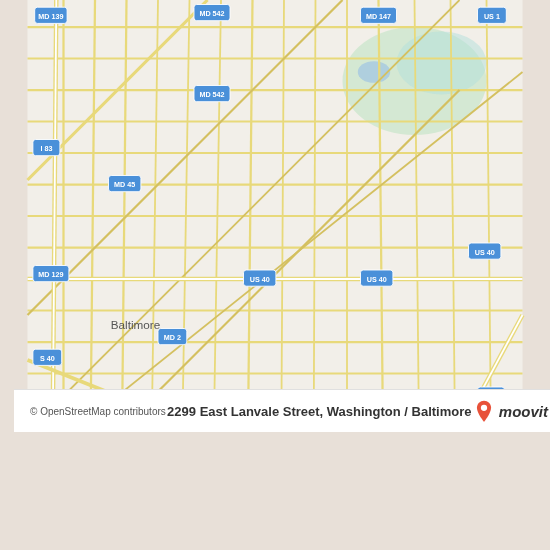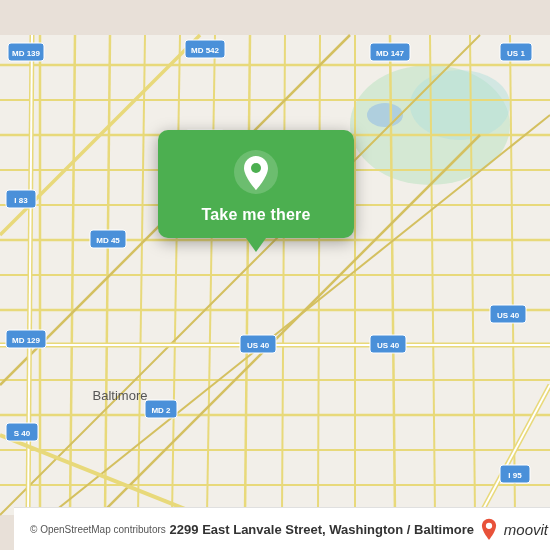--- a/index.html
+++ b/index.html
@@ -8,21 +8,21 @@
       width: 550px;
       height: 550px;
       overflow: hidden;
       font-family: Arial, sans-serif;
       background: #e8e0d8;
     }
 
     #map-container {
       position: relative;
       width: 550px;
-      height: 550px;
+      height: 432px;
     }
 
     
     #map-svg {
       position: absolute;
       top: 0; left: 0;
       width: 100%;
       height: 100%;
     }
 
@@ -101,21 +101,21 @@
       gap: 4px;
     }
 
     #moovit-pin {
       width: 22px;
       height: 22px;
     }
 
     #moovit-wordmark {
       font-size: 15px;
-      font-weight: 400;
+      font-weight: 700;
       color: #333;
       font-style: italic;
     }
   </style>
 </head>
 <body>
 
 <div id="map-container">
 
   <svg id="map-svg" viewBox="0 0 550 480" xmlns="http://www.w3.org/2000/svg">
@@ -211,29 +211,20 @@
 
     <rect x="6" y="388" width="32" height="18" rx="3" fill="#4a90d9" stroke="#fff" stroke-width="1"></rect>
     <text x="22" y="401" text-anchor="middle" font-size="8" fill="#fff" font-weight="bold">S 40</text>
 
     <rect x="500" y="430" width="30" height="18" rx="3" fill="#4a90d9" stroke="#fff" stroke-width="1"></rect>
     <text x="515" y="443" text-anchor="middle" font-size="8" fill="#fff" font-weight="bold">I 95</text>
 
     <text x="120" y="365" text-anchor="middle" font-size="13" fill="#555" font-weight="500">Baltimore</text>
   </svg>
 
-  <div id="popup-card">
-
-    <svg id="pin-icon" viewBox="0 0 48 48" xmlns="http://www.w3.org/2000/svg">
-      <circle cx="24" cy="24" r="22" fill="rgba(255,255,255,0.18)"></circle>
-      <path d="M24 8C17.4 8 12 13.4 12 20c0 9 12 22 12 22s12-13 12-22c0-6.6-5.4-12-12-12z" fill="white"></path>
-      <circle cx="24" cy="20" r="5" fill="#4caf50"></circle>
-    </svg>
-    <span id="popup-label">Take me there</span>
-  </div>
 
   <div id="bottom-bar">
     <span id="attribution">© OpenStreetMap contributors</span>
     <span id="address-text">2299 East Lanvale Street, Washington / Baltimore</span>
     <div id="moovit-logo">
 
       <svg id="moovit-pin" viewBox="0 0 22 28" xmlns="http://www.w3.org/2000/svg">
         <path d="M11 1C6.03 1 2 5.03 2 10c0 7 9 18 9 18s9-11 9-18c0-4.97-4.03-9-9-9z" fill="#e8523a"></path>
         <circle cx="11" cy="10" r="4" fill="white"></circle>
       </svg>

